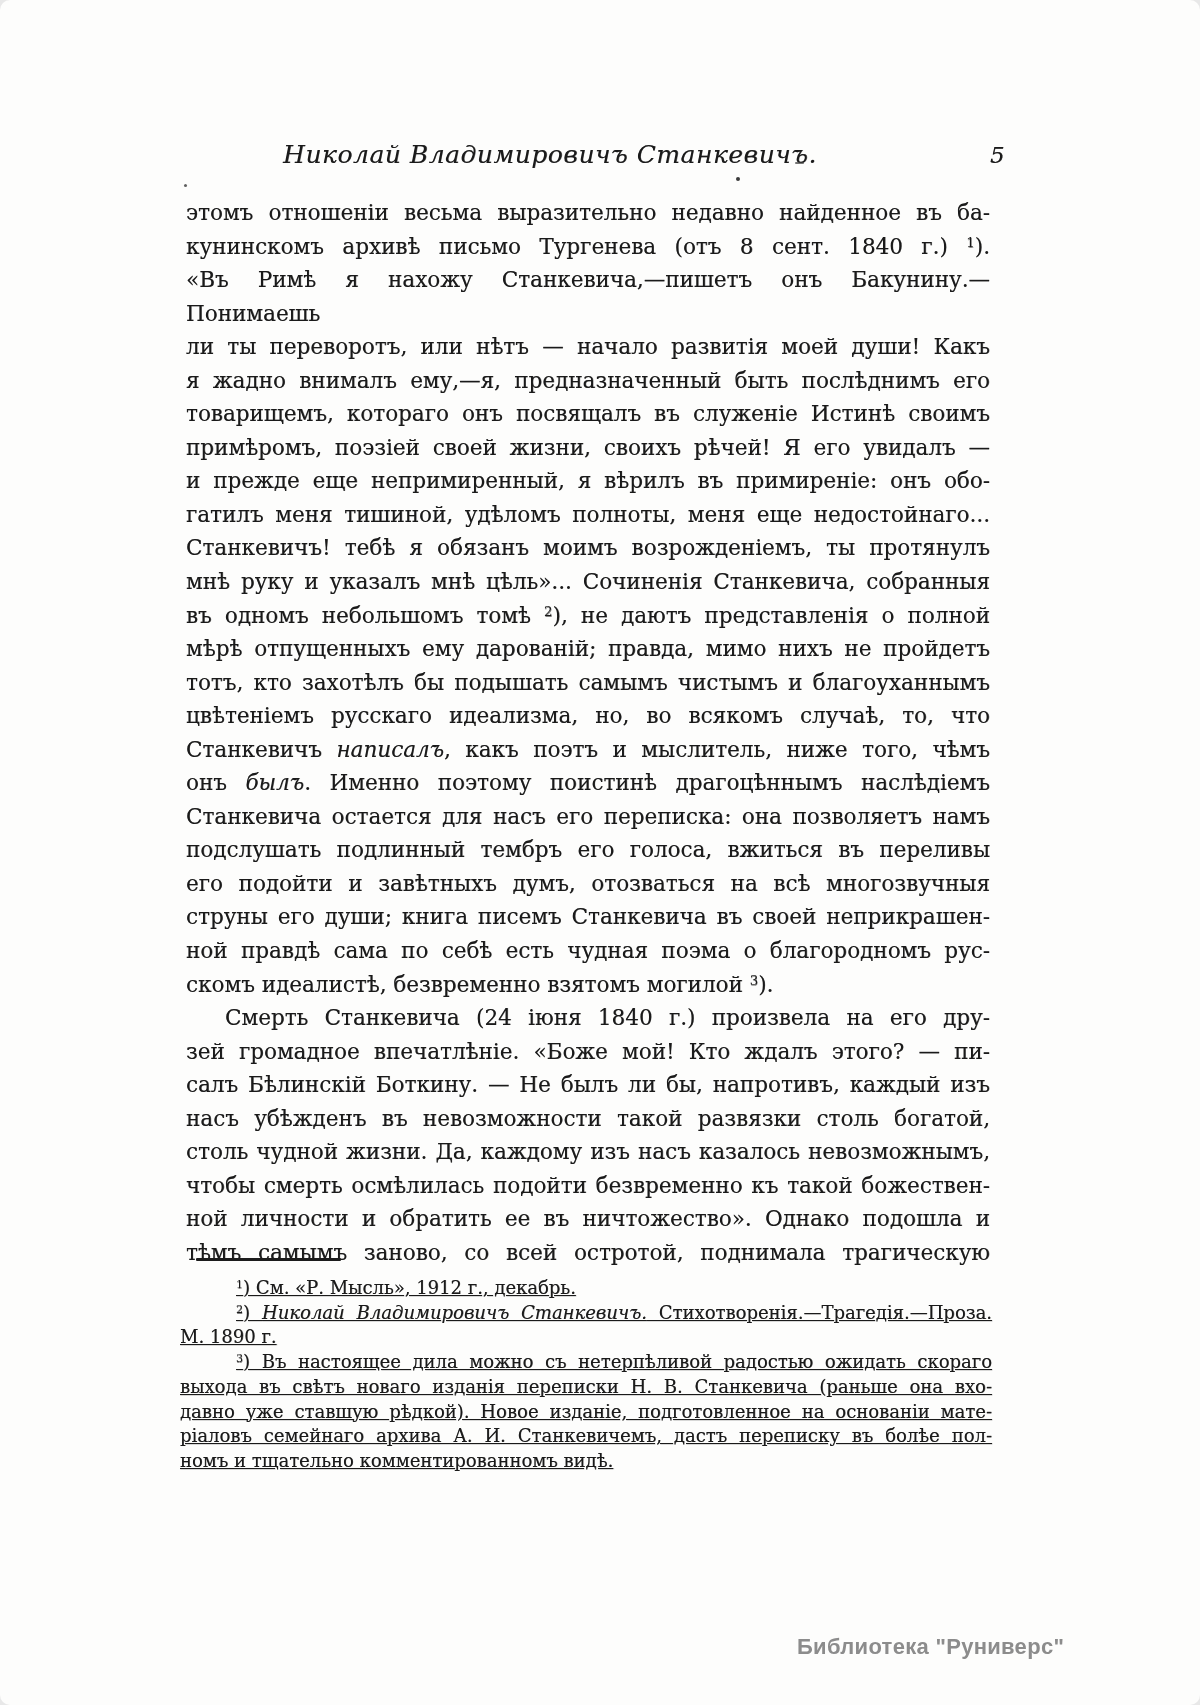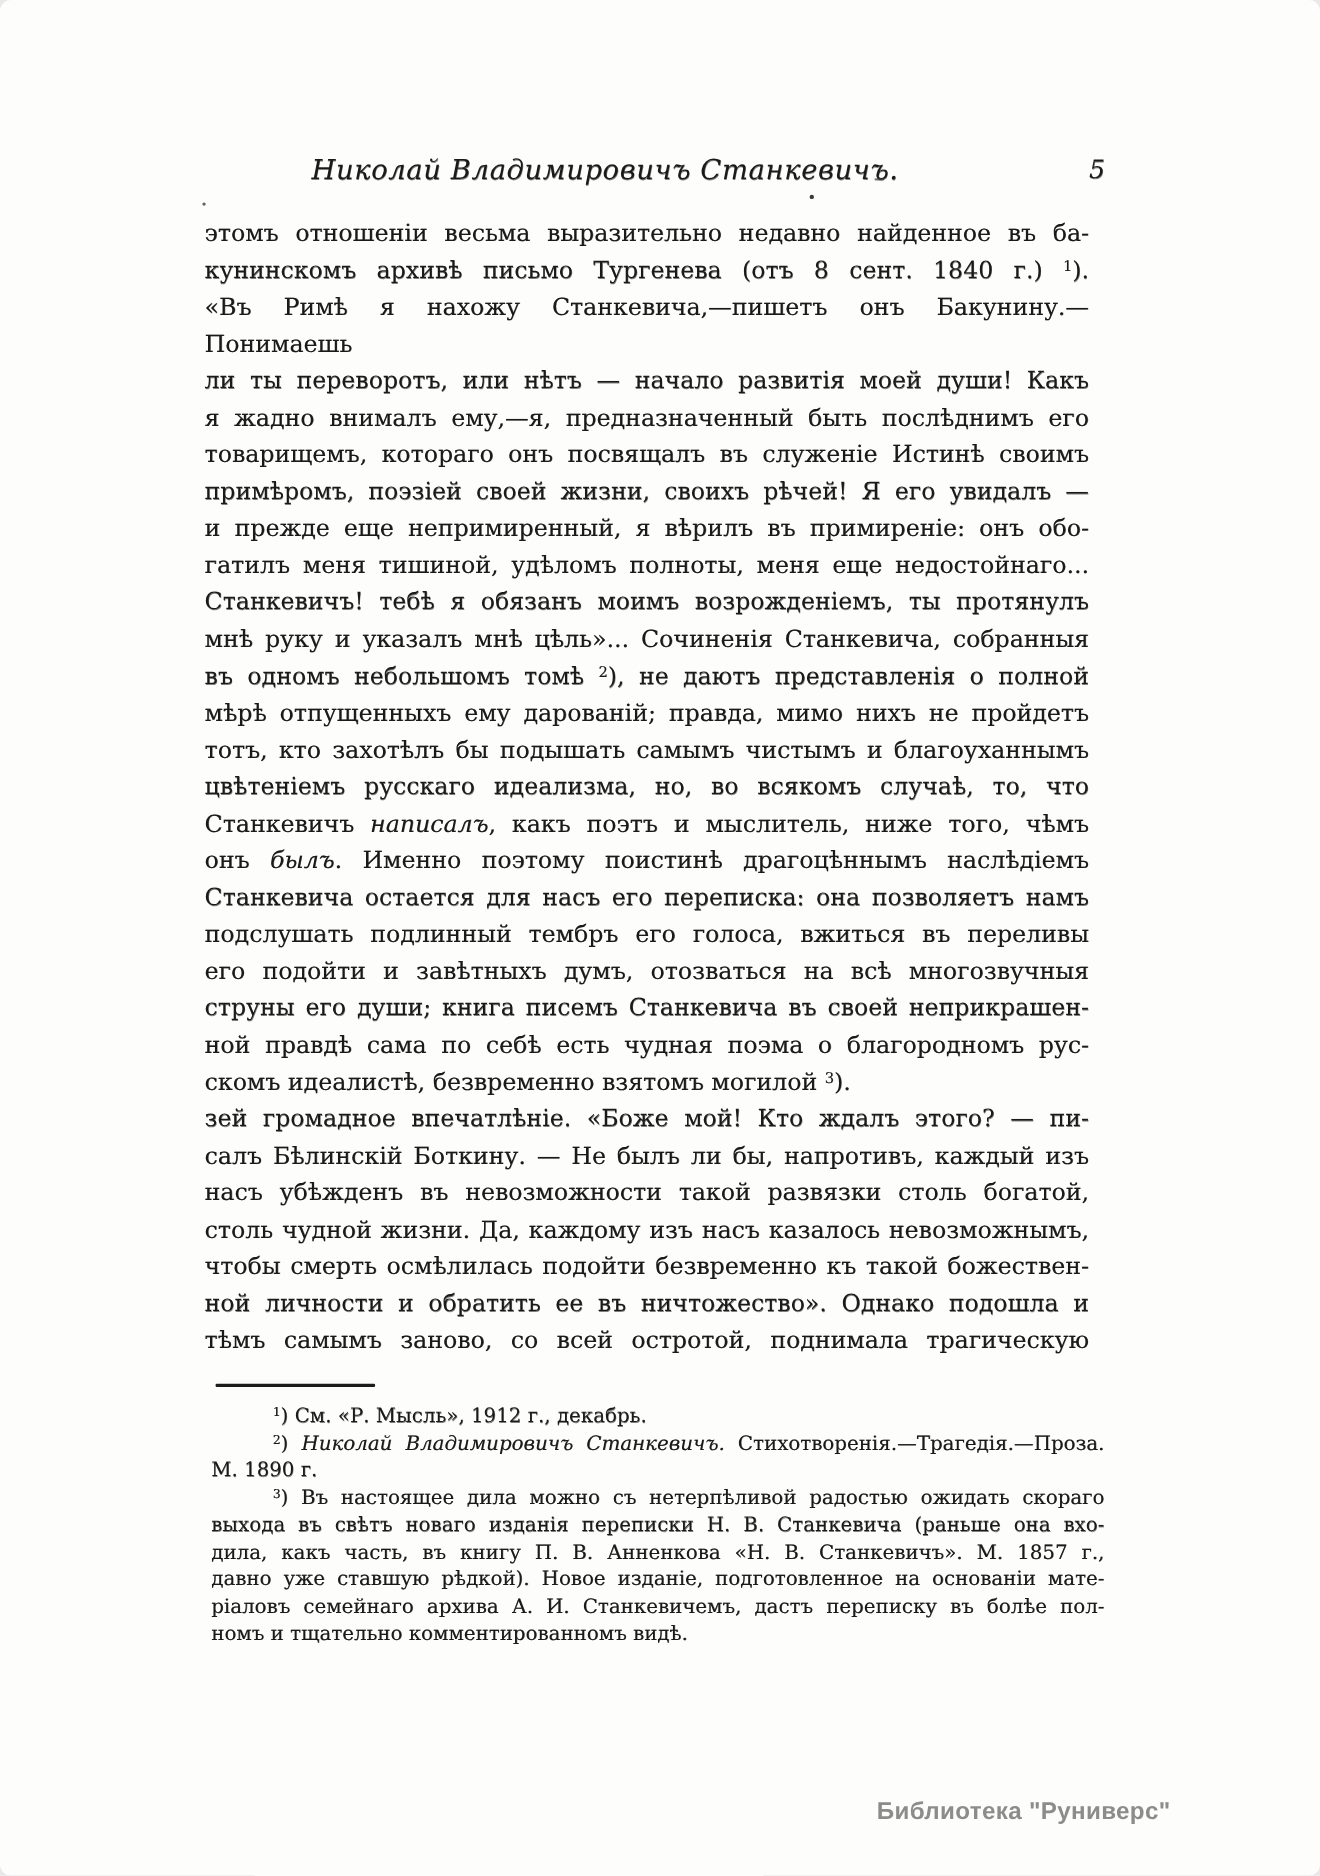--- a/index.html
+++ b/index.html
@@ -50,24 +50,25 @@
     top: 1258px;
     left: 196px;
     width: 145px;
     height: 2.5px;
     background: #1c1c1c;
     border-radius: 1px;
   }
   .footnotes {
     position: absolute;
     top: 1276px;
-    left: 192px;
+    left: 180px;
     width: 812px;
     font-size: 18px;
     line-height: 24.7px;
+    text-decoration: underline;
   }
   .line {
     text-align: justify;
     text-align-last: justify;
   }
   .line.no-j {
     text-align: left;
     text-align-last: left;
   }
   .body-text .line.ind { text-indent: 39px; }
@@ -124,38 +125,38 @@
       <div class="line"><span>тотъ, кто захотѣлъ бы подышать самымъ чистымъ и благоуханнымъ</span></div>
       <div class="line"><span>цвѣтеніемъ русскаго идеализма, но, во всякомъ случаѣ, то, что</span></div>
       <div class="line"><span>Станкевичъ </span><i>написалъ</i><span>, какъ поэтъ и мыслитель, ниже того, чѣмъ</span></div>
       <div class="line"><span>онъ </span><i>былъ</i><span>. Именно поэтому поистинѣ драгоцѣннымъ наслѣдіемъ</span></div>
       <div class="line"><span>Станкевича остается для насъ его переписка: она позволяетъ намъ</span></div>
       <div class="line"><span>подслушать подлинный тембръ его голоса, вжиться въ переливы</span></div>
       <div class="line"><span>его подойти и завѣтныхъ думъ, отозваться на всѣ многозвучныя</span></div>
       <div class="line"><span>струны его души; книга писемъ Станкевича въ своей неприкрашен-</span></div>
       <div class="line"><span>ной правдѣ сама по себѣ есть чудная поэма о благородномъ рус-</span></div>
       <div class="line no-j"><span>скомъ идеалистѣ, безвременно взятомъ могилой </span><span class="sup">3</span><span>).</span></div>
+      <div class="line ind"><span>Смерть Станкевича (24 іюня 1840 г.) произвела на его дру-</span></div>
       <div class="line"><span>зей громадное впечатлѣніе. «Боже мой! Кто ждалъ этого? — пи-</span></div>
       <div class="line"><span>салъ Бѣлинскій Боткину. — Не былъ ли бы, напротивъ, каждый изъ</span></div>
       <div class="line"><span>насъ убѣжденъ въ невозможности такой развязки столь богатой,</span></div>
       <div class="line"><span>столь чудной жизни. Да, каждому изъ насъ казалось невозможнымъ,</span></div>
       <div class="line"><span>чтобы смерть осмѣлилась подойти безвременно къ такой божествен-</span></div>
       <div class="line"><span>ной личности и обратить ее въ ничтожество». Однако подошла и</span></div>
       <div class="line"><span>тѣмъ самымъ заново, со всей остротой, поднимала трагическую</span></div>
     </div>
 
   <div class="footnote-sep"></div>
 
   <div class="footnotes ink">
       <div class="line ind no-j"><span class="sup">1</span><span>) См. «Р. Мысль», 1912 г., декабрь.</span></div>
       <div class="line ind"><span class="sup">2</span><span>) </span><i>Николай Владимировичъ Станкевичъ.</i><span> Стихотворенія.—Трагедія.—Проза.</span></div>
       <div class="line no-j"><span>М. 1890 г.</span></div>
       <div class="line ind"><span class="sup">3</span><span>) Въ настоящее дила можно съ нетерпѣливой радостью ожидать скораго</span></div>
       <div class="line"><span>выхода въ свѣтъ новаго изданія переписки Н. В. Станкевича (раньше она вхо-</span></div>
-      <div class="line"><span>дила, какъ часть, въ книгу П. В. Анненкова «Н. В. Станкевичъ». М. 1857 г.,</span></div>
       <div class="line"><span>давно уже ставшую рѣдкой). Новое изданіе, подготовленное на основаніи мате-</span></div>
       <div class="line"><span>ріаловъ семейнаго архива А. И. Станкевичемъ, дастъ переписку въ болѣе пол-</span></div>
       <div class="line no-j"><span>номъ и тщательно комментированномъ видѣ.</span></div>
     </div>
 
   <div class="watermark" style="color: rgb(140, 140, 140);">Библиотека "Руниверс"</div>
 
   <div class="speck s1"></div>
   <div class="speck s2"></div>
   <div class="speck s3"></div>

